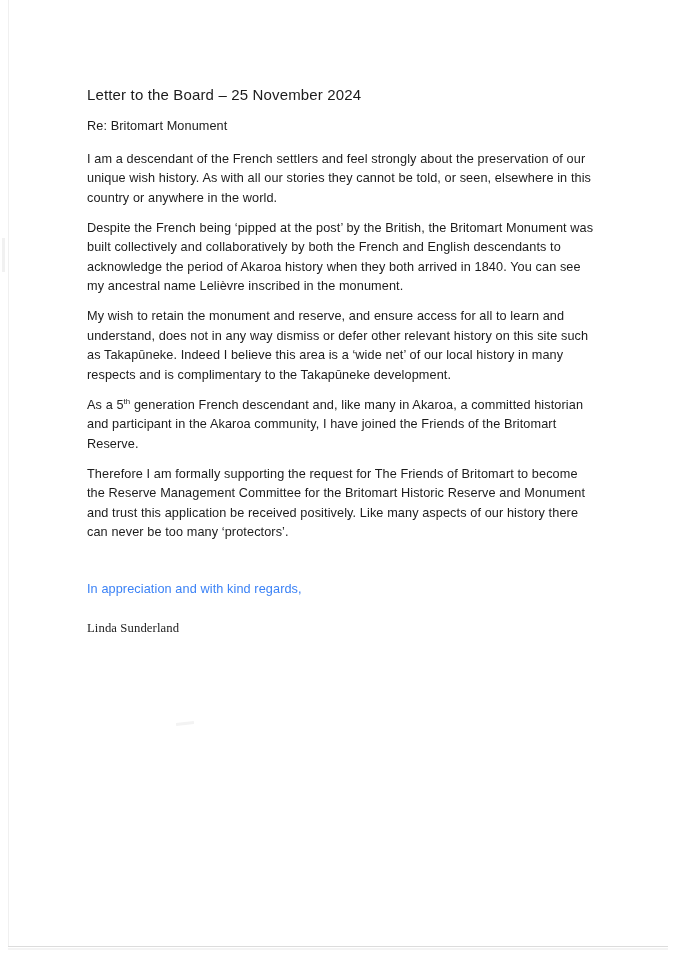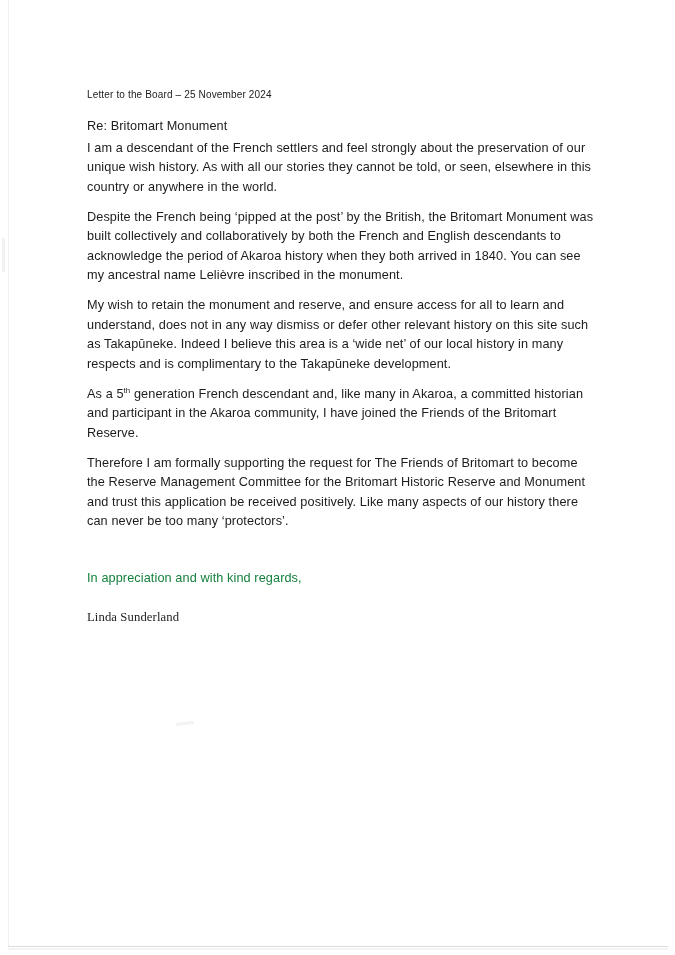--- a/index.html
+++ b/index.html
@@ -65,49 +65,49 @@
   }
 
   .letter {
     position: absolute;
     left: 87px;
     top: 85px;
     width: 512px;
   }
 
   .line-head {
-    font-size: 10px;
+    font-size: 15px;
     line-height: 19px;
     color: #1c1c1c;
     letter-spacing: 0.15px;
     margin: 0 0 13px 0;
   }
   .para {
     font-size: 12.7px;
     line-height: 19.5px;
     color: #1c1c1c;
     letter-spacing: 0.1px;
     margin: 0 0 10.5px 0;
     text-align: left;
   }
   .para.subject {
-    margin-bottom: 2px;
+    margin-bottom: 13px;
   }
   sup {
     font-size: 0.62em;
     vertical-align: super;
     line-height: 0;
   }
   .closing-block {
     margin-top: 37px;
   }
   .closing {
     font-size: 12.7px;
     line-height: 19.5px;
-    color: #15803d;
+    color: #3b82f6;
     letter-spacing: 0.1px;
     margin: 0 0 20px 0;
   }
   .signature {
     font-size: 12.7px;
     line-height: 19.5px;
     color: #232323;
     letter-spacing: 0.1px;
     margin: 0;
     font-family: Liberation Serif, serif;

